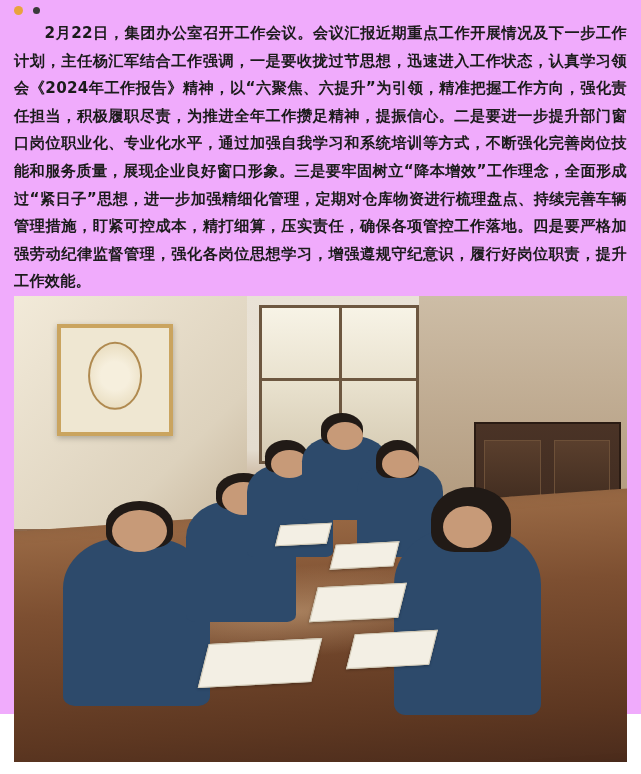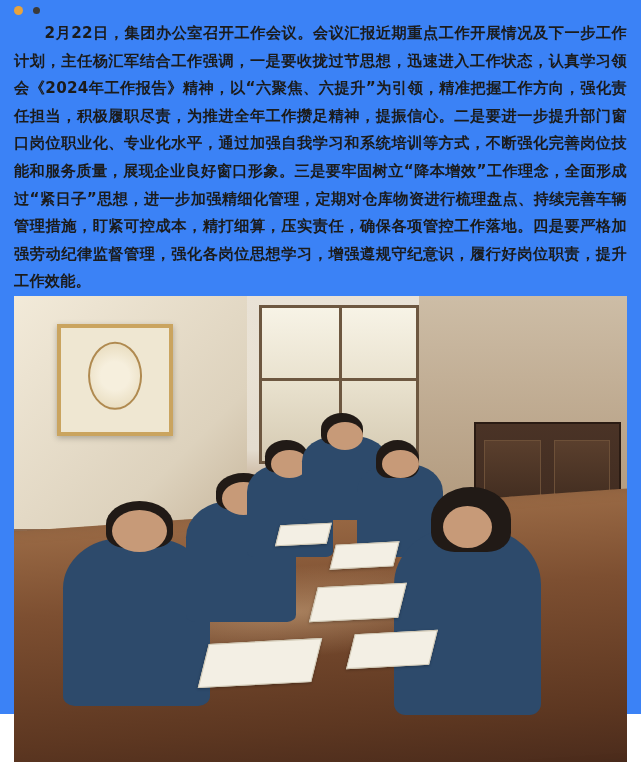--- a/index.html
+++ b/index.html
@@ -10,21 +10,21 @@
   body {
     width: 641px;
     height: 774px;
     font-family: "Liberation Sans", sans-serif;
     overflow: hidden;
   }
   .page {
     position: relative;
     width: 641px;
     height: 714px;
-    background: #3b82f6;
+    background: #f0abfc;
     box-sizing: border-box;
   }
   .top-marks {
     position: absolute;
     top: 6px;
     left: 14px;
     display: flex;
     align-items: center;
     gap: 10px;
   }

